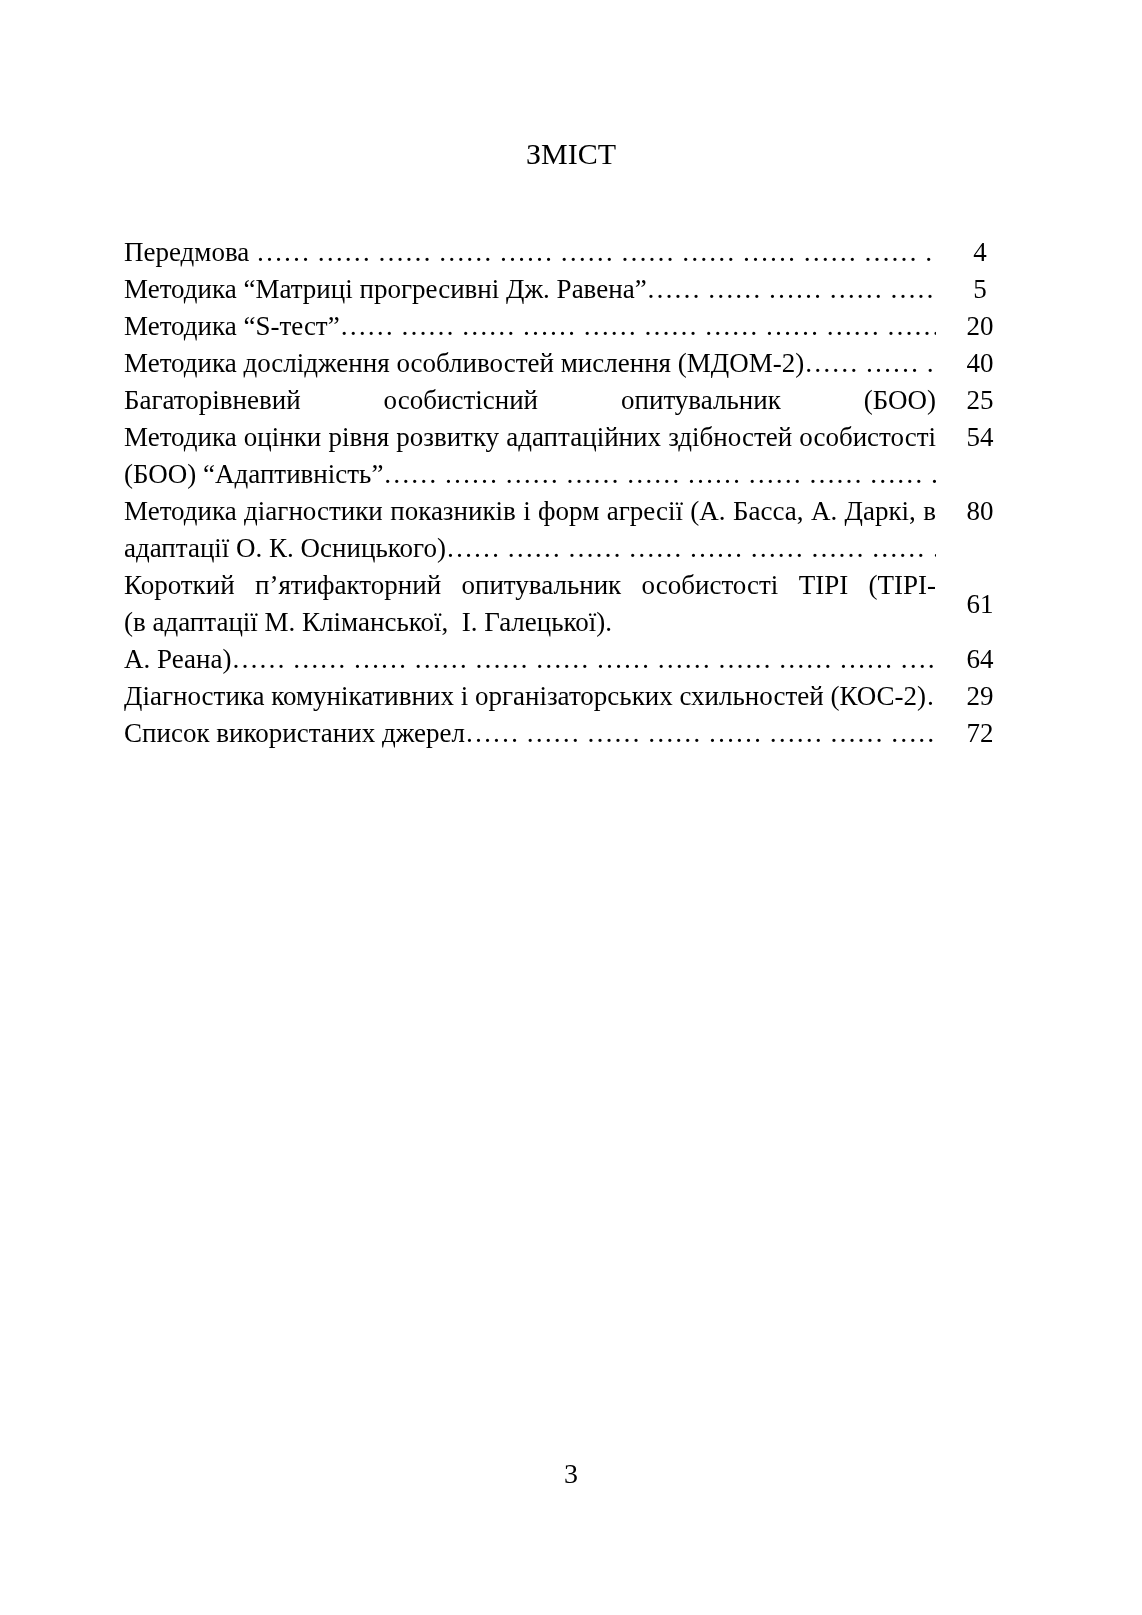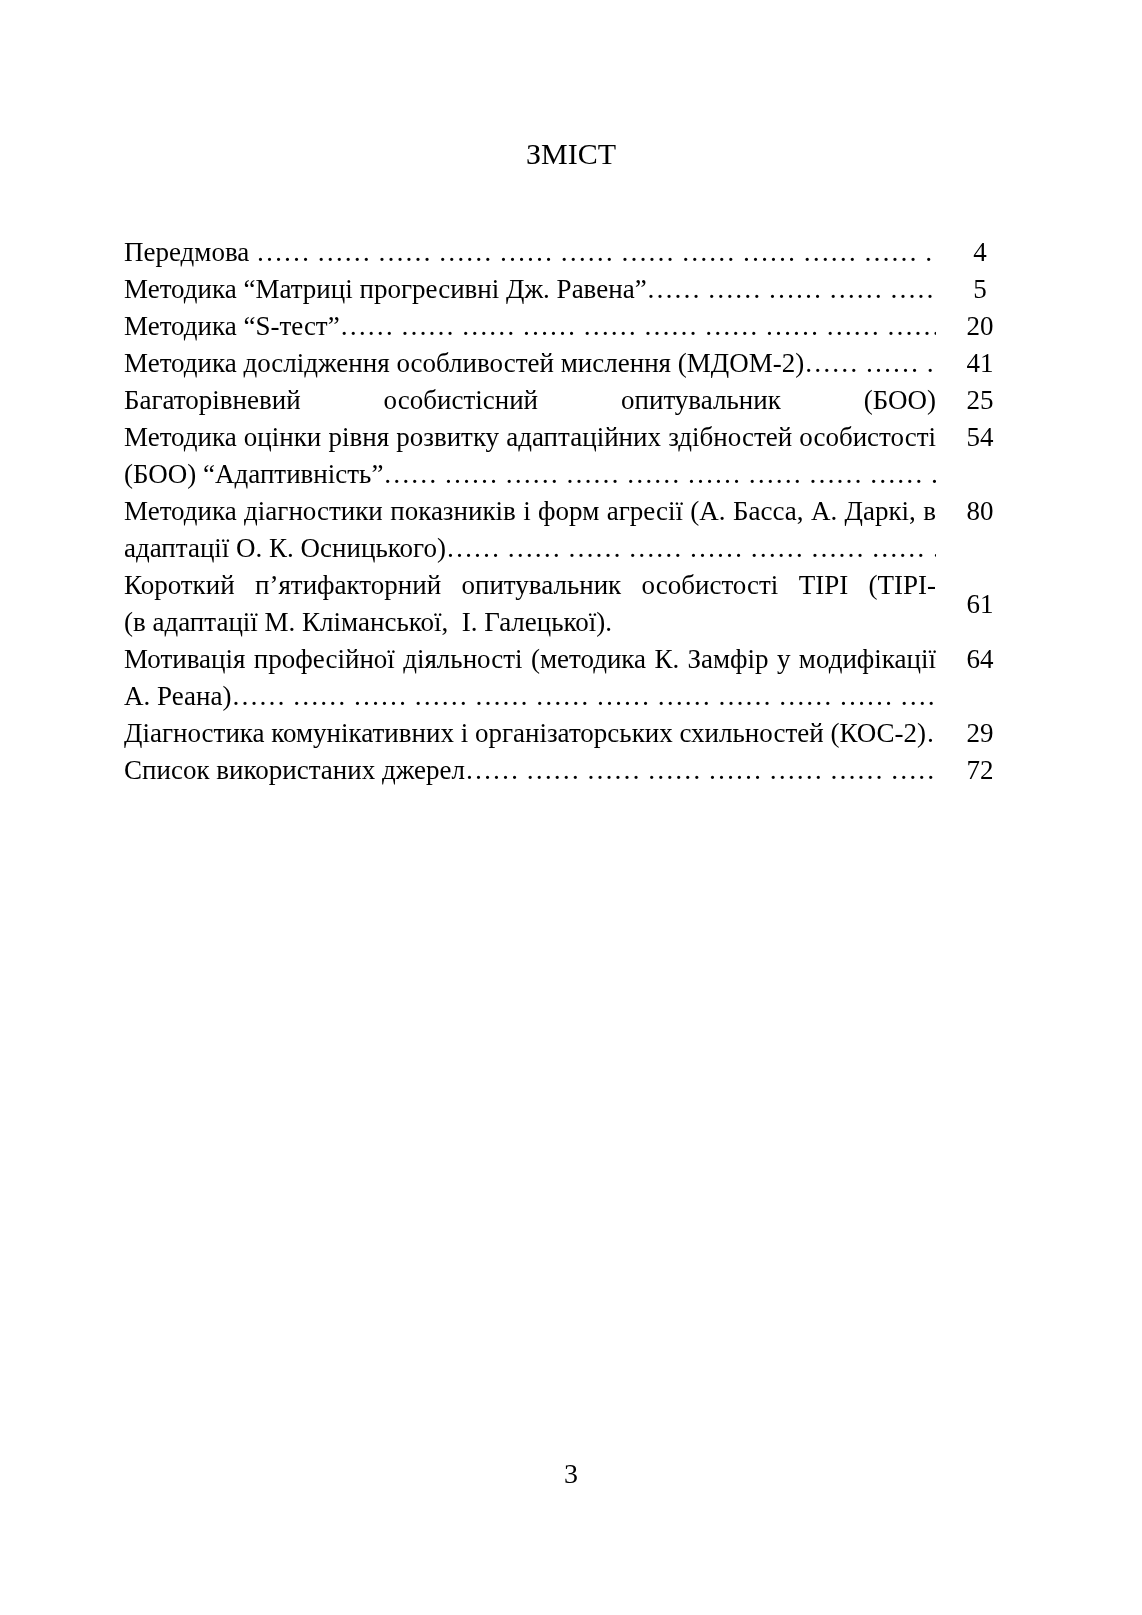--- a/index.html
+++ b/index.html
@@ -94,21 +94,21 @@
       <div class="toc-text">
         <div class="toc-line dots">Методика “S-тест”…… …… …… …… …… …… …… …… …… …… …… ……</div>
       </div>
       <div class="toc-page">20</div>
     </div>
 
     <div class="toc-row">
       <div class="toc-text">
         <div class="toc-line dots">Методика дослідження особливостей мислення (МДОМ-2)…… …… …… …… …… ……</div>
       </div>
-      <div class="toc-page">41</div>
+      <div class="toc-page">40</div>
     </div>
 
     <div class="toc-row">
       <div class="toc-text">
         <div class="toc-line just">Багаторівневий особистісний опитувальник (БОО) “Адаптивність-200”</div>
       </div>
       <div class="toc-page">25</div>
     </div>
 
     <div class="toc-row num-last">
@@ -130,21 +130,20 @@
     <div class="toc-row num-center">
       <div class="toc-text">
         <div class="toc-line just">Короткий п’ятифакторний опитувальник особистості TIPI (TIPI-UKR.)</div>
         <div class="toc-line">(в адаптації М. Кліманської,&nbsp; І. Галецької).</div>
       </div>
       <div class="toc-page">61</div>
     </div>
 
     <div class="toc-row num-last">
       <div class="toc-text">
-        <div class="toc-line just">Мотивація професійної діяльності (методика К. Замфір у модифікації</div>
         <div class="toc-line dots">А. Реана)…… …… …… …… …… …… …… …… …… …… …… …… …… ……</div>
       </div>
       <div class="toc-page">64</div>
     </div>
 
     <div class="toc-row">
       <div class="toc-text">
         <div class="toc-line dots">Діагностика комунікативних і організаторських схильностей (КОС-2)…..</div>
       </div>
       <div class="toc-page">29</div>

